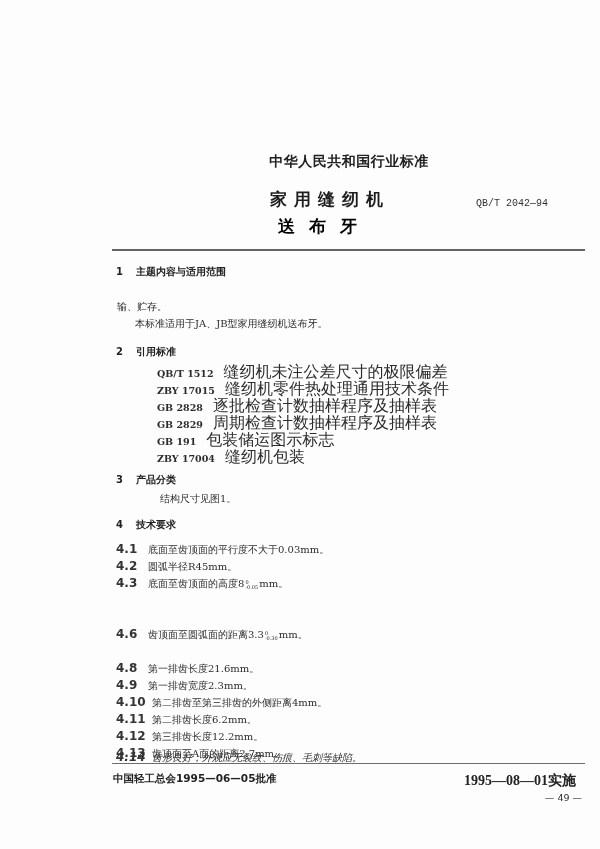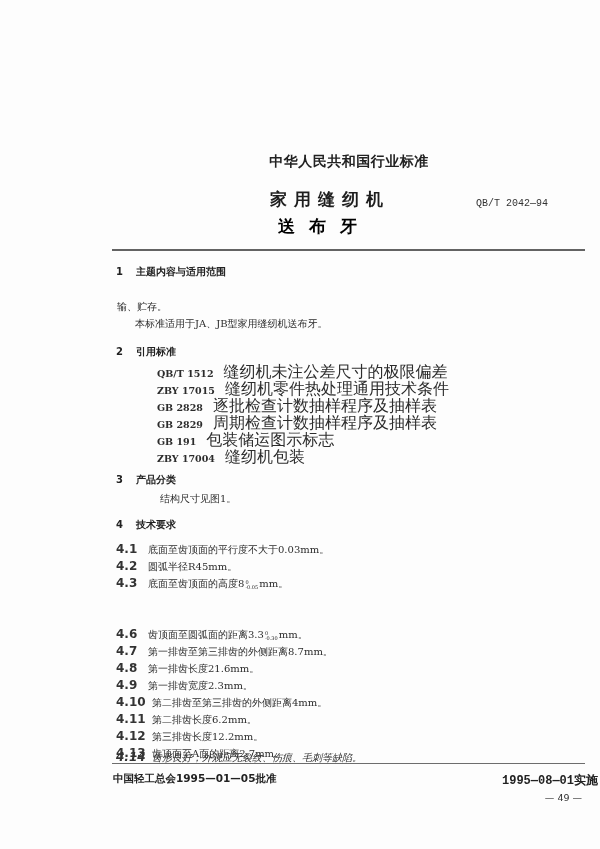--- a/index.html
+++ b/index.html
@@ -112,24 +112,24 @@
     .tol span { display: block; }
 
     .footer-left {
       left: 113px; top: 772px;
       font-family: "DejaVu Sans", "Liberation Sans", sans-serif;
       font-weight: bold;
       font-size: 10.5px;
       color: #222;
     }
     .footer-right {
-      right: 2px; top: 772px;
-      font-family: Liberation Mono, monospace;
-      font-weight: bold;
-      font-size: 12px;
+      right: 24px; top: 772px;
+      font-family: Liberation Serif, serif;
+      font-weight: bold;
+      font-size: 14px;
       color: #222;
     }
     .page-num {
       right: 18px; top: 792px;
       font-family: "DejaVu Sans", "Liberation Sans", sans-serif;
       font-size: 9.5px;
       color: #333;
     }
   </style>
 </head>
@@ -185,23 +185,20 @@
   </div>
   <div class="abs" style="left:116px; top:555px;">
     <span class="req-num">4.2</span><span class="req-text">圆弧半径R45mm。</span>
   </div>
   <div class="abs" style="left:116px; top:572px;">
     <span class="req-num">4.3</span><span class="req-text"><span>底面至齿顶面的高度8</span><span class="tol"><span>0</span><span>-0.05</span></span><span>mm。</span></span>
   </div>
   <div class="abs" style="left:116px; top:623px;">
     <span class="req-num">4.6</span><span class="req-text"><span>齿顶面至圆弧面的距离3.3</span><span class="tol"><span>0</span><span>-0.30</span></span><span>mm。</span></span>
   </div>
-  <div class="abs" style="left:116px; top:640px;">
-    <span class="req-num">4.7</span><span class="req-text">第一排齿至第三排齿的外侧距离8.7mm。</span>
-  </div>
   <div class="abs" style="left:116px; top:657px;">
     <span class="req-num">4.8</span><span class="req-text">第一排齿长度21.6mm。</span>
   </div>
   <div class="abs" style="left:116px; top:674px;">
     <span class="req-num">4.9</span><span class="req-text">第一排齿宽度2.3mm。</span>
   </div>
   <div class="abs" style="left:116px; top:691px;">
     <span class="req-num wide">4.10</span><span class="req-text">第二排齿至第三排齿的外侧距离4mm。</span>
   </div>
   <div class="abs" style="left:116px; top:708px;">
@@ -221,16 +218,16 @@
   <div class="abs" style="left:116px; top:745px;">
     <span class="req-num wide" style="visibility:hidden;"></span>
   </div>
 
   <div class="abs" style="left:116px; top:746px;font-style:italic;">
     <span class="req-num wide">4.14</span><span class="req-text">齿形良好，外观应无裂纹、伤痕、毛刺等缺陷。</span>
   </div>
 
   <div class="rule bottom"></div>
 
-  <div class="abs footer-left">中国轻工总会1995—01—05批准</div>
+  <div class="abs footer-left">中国轻工总会1995—06—05批准</div>
   <div class="abs footer-right">1995—08—01实施</div>
   <div class="abs page-num">— 49 —</div>
 </div>
 
 </body></html>

